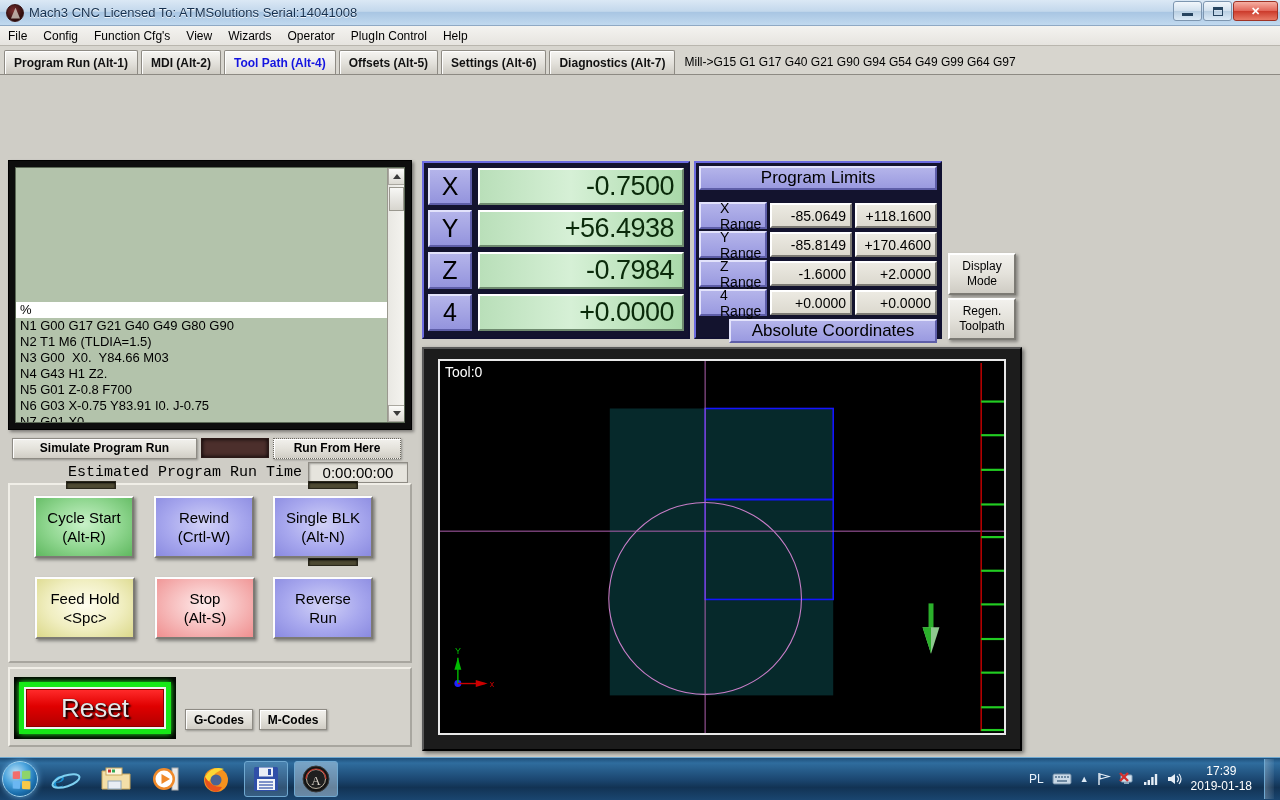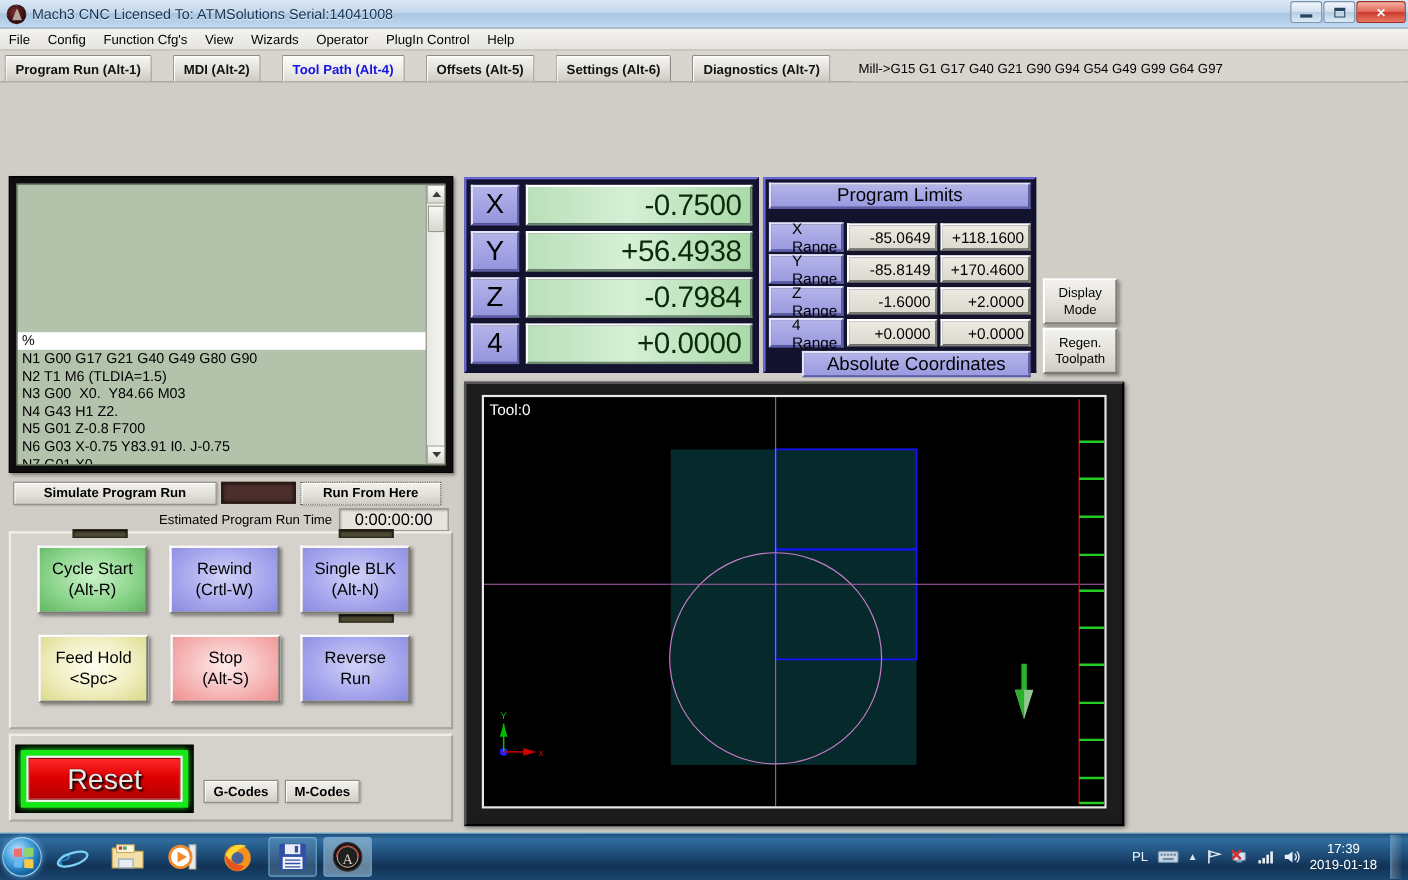--- a/index.html
+++ b/index.html
@@ -53,21 +53,21 @@
   .win-btn .glyph-max{display:block;width:10px;height:9px;border:1.5px solid #27445f;border-top-width:3px;}
   
   #menubar{
     height:20px;display:flex;align-items:center;gap:0;
     background:linear-gradient(to bottom,#f4f3f0,#e6e4df);
     border-bottom:1px solid #b9b6ae;font-size:12px;color:#000;
   }
   #menubar .mi{padding:2px 8px;cursor:default;white-space:nowrap;}
   
   #tabbar{
-    height:29px;display:flex;align-items:flex-end;padding:0 4px;gap:19px;
+    height:29px;display:flex;align-items:flex-end;padding:0 4px;gap:3px;
     background:#d7d5ce;border-bottom:1px solid #8d8a83;
   }
   .tab{
     height:24px;padding:0 9px;display:flex;align-items:center;
     font-size:12px;font-weight:bold;color:#111;
     background:linear-gradient(to bottom,#f6f5f2 0%,#e2e0da 55%,#cdcac2 100%);
     border:1px solid #8e8b84;border-bottom:none;
     border-radius:2px 2px 0 0;white-space:nowrap;
     box-shadow:inset 1px 1px 0 #fff;
   }
@@ -121,21 +121,21 @@
   .btn3d{
     background:linear-gradient(to bottom,#f2f1ed 0%,#e4e2db 50%,#d0cdc5 100%);
     border:1px solid #8e8b84;box-shadow:inset 1px 1px 0 #fff,1px 1px 2px rgba(0,0,0,.3);
     font-size:12px;font-weight:bold;color:#000;display:flex;align-items:center;justify-content:center;
     cursor:pointer;
   }
   #btn-simulate{width:185px;height:21px;}
   #sim-led{width:68px;height:20px;background:#4c2f2c;border:1px solid #2b1917;box-shadow:inset 0 0 4px #000;}
   #btn-runfrom{width:128px;height:21px;border-style:dotted;border-color:#6b6861;}
   #est-row{position:absolute;left:12px;top:386px;width:396px;height:22px;display:flex;align-items:center;justify-content:flex-end;gap:6px;}
-  #est-label{font-size:12px;color:#000;}
+  #est-label{font-size:15px;color:#000;font-family:Liberation Mono, monospace;}
   #est-value{
     width:100px;height:21px;background:#e6e4dd;border:1px solid #8e8b84;
     box-shadow:inset 1px 1px 2px rgba(0,0,0,.3);
     font-size:15px;color:#000;display:flex;align-items:center;justify-content:center;
   }
   
   #ctl-group{position:absolute;left:8px;top:408px;width:404px;height:180px;
     background:#d4d2cb;border:2px solid;border-color:#f0eee7 #a8a69f #a8a69f #f0eee7;}
   .ledbar{position:absolute;width:50px;height:8px;background:#4e4a33;border:1px solid #2a271b;box-shadow:inset 0 1px 2px #000;}
   .bigbtn{

